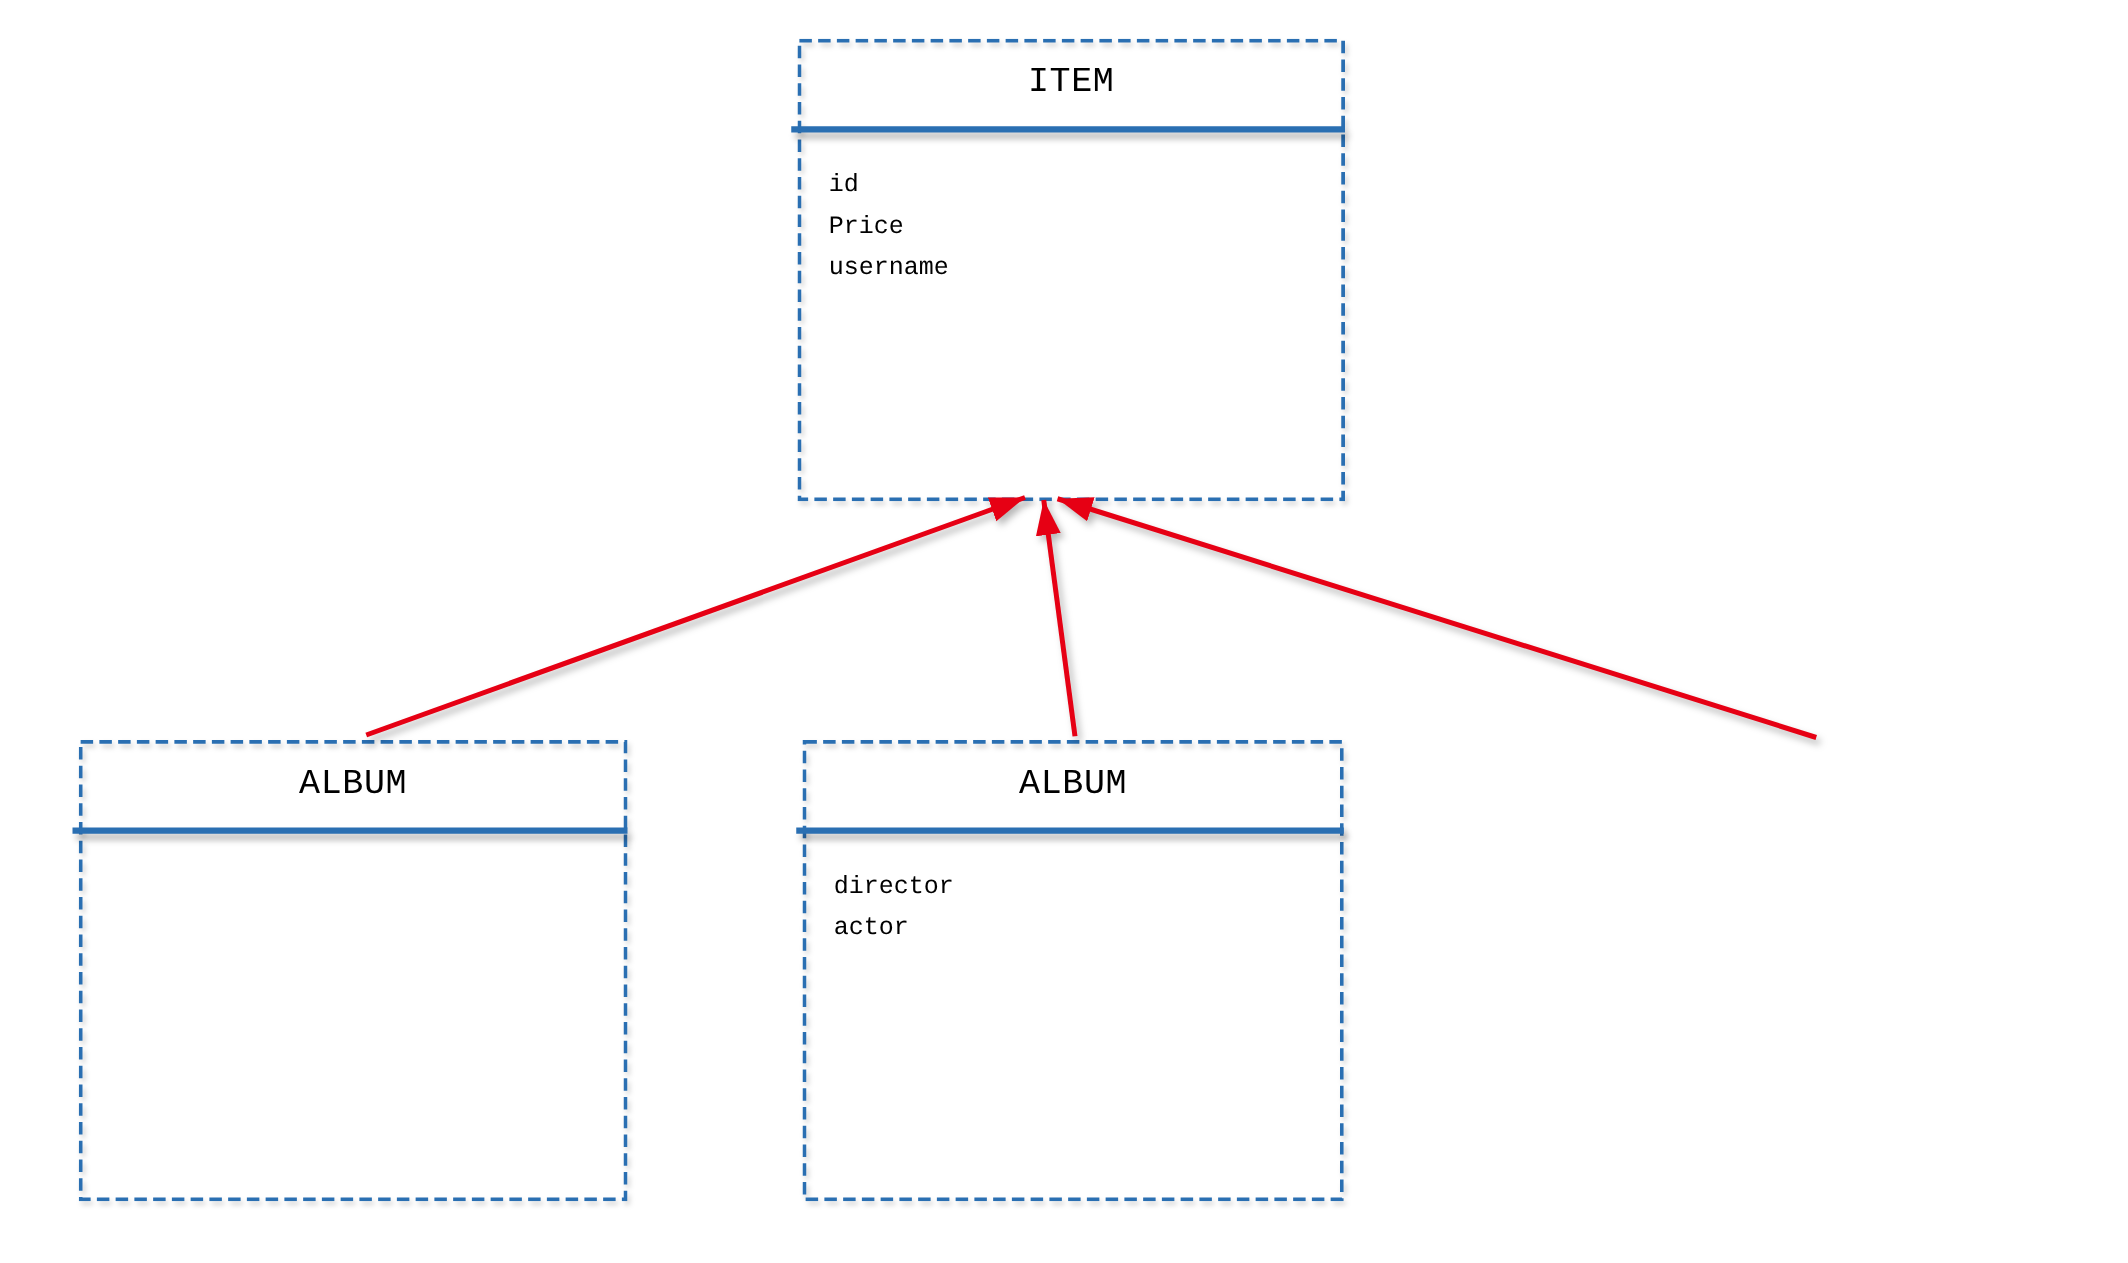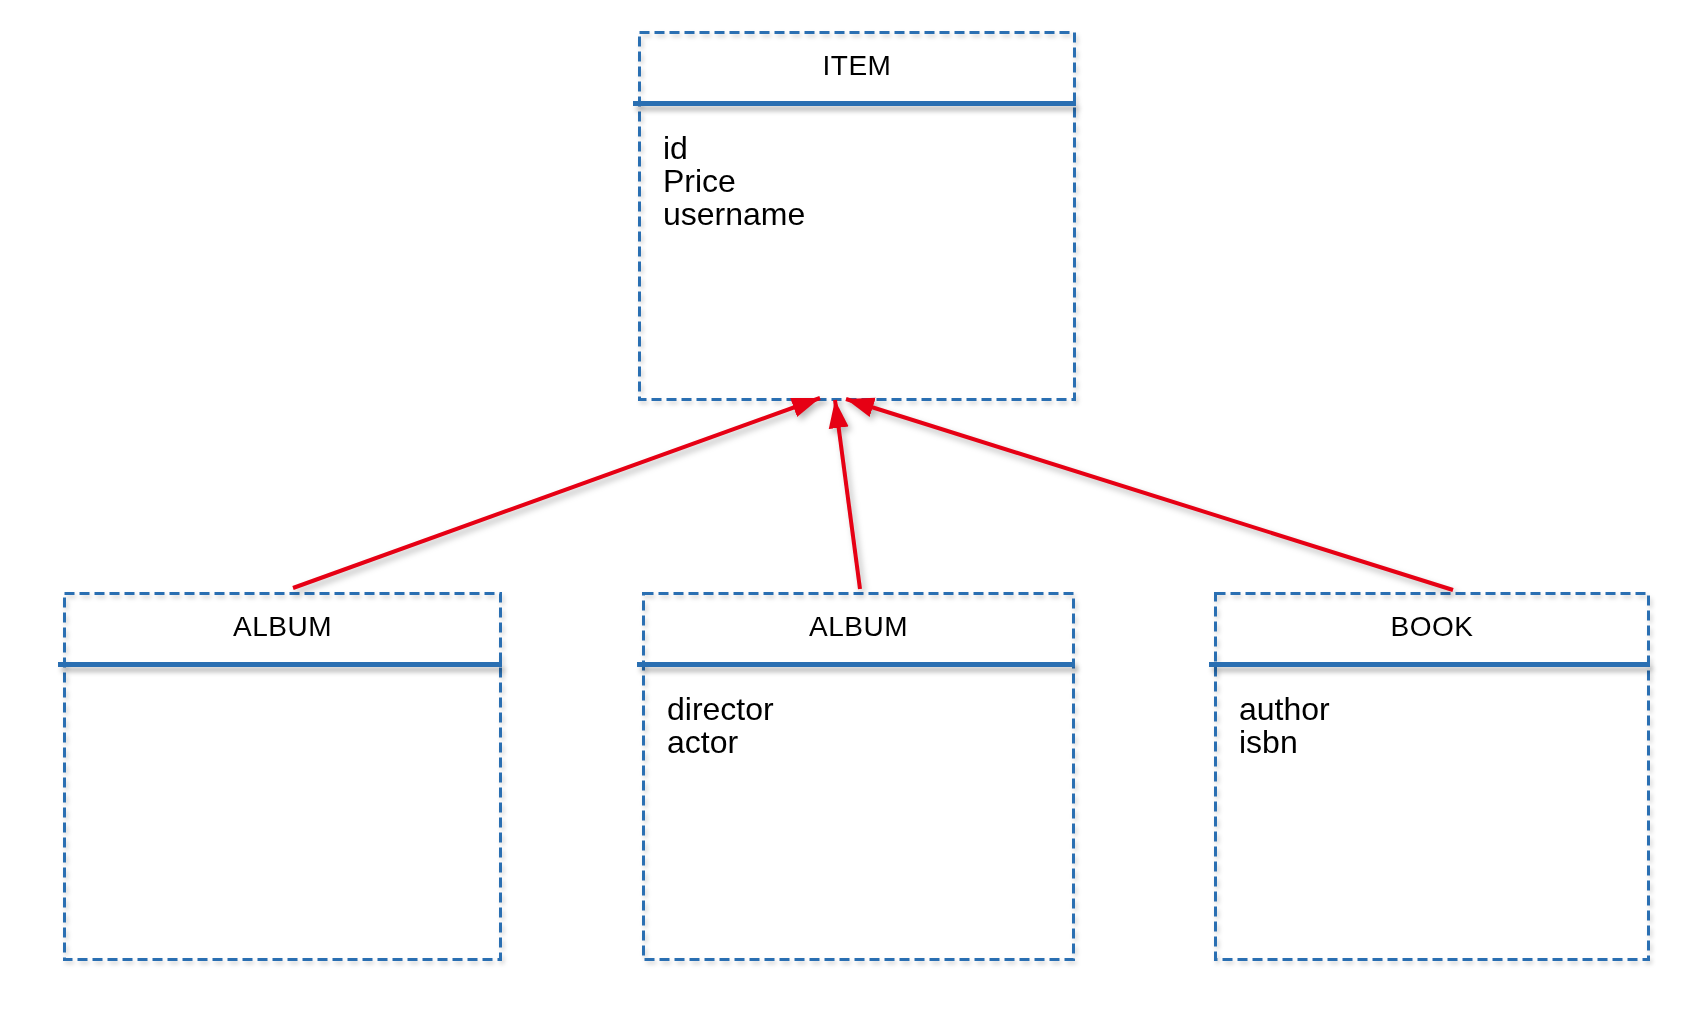--- a/index.html
+++ b/index.html
@@ -8,21 +8,21 @@
     --text: #000000;
     --bg: #FFFFFF;
   }
   * { box-sizing: border-box; }
   html, body { margin: 0; padding: 0; background: var(--bg); }
   .canvas {
     position: relative;
     width: 1676px;
     height: 1010px;
     background: var(--bg);
-    font-family: Liberation Sans, sans-serif;
+    font-family: Liberation Mono, monospace;
     color: var(--text);
     overflow: hidden;
   }
 
   
   .entity {
     position: absolute;
     background: var(--bg);
   }
   .entity-border {
@@ -56,21 +56,21 @@
     left: -5px;
     width: calc(100% + 5px);
     height: 5px;
     background: var(--blue);
     box-shadow: 3px 5px 5px rgba(0,0,0,0.28);
   }
   .entity-fields {
     position: absolute;
     top: 75px; left: 0; right: 0; bottom: 0;
     padding: 26px 20px 0 25px;
-    font-size: 32px;
+    font-size: 20px;
     line-height: 33px;
     overflow: hidden;
   }
 
   
   .entity.item  { left: 638px;  top: 31px;  width: 438px; height: 370px; }
   .entity.album { left: 63px;   top: 592px; width: 439px; height: 369px; }
   .entity.movie { left: 642px;  top: 592px; width: 433px; height: 369px; }
   .entity.book  { left: 1214px; top: 592px; width: 436px; height: 369px; }
 
@@ -127,33 +127,20 @@
     <div class="entity-header">
       <span class="entity-title">ALBUM</span>
     </div>
     <div class="header-separator"></div>
     <div class="entity-fields">
         <div class="field-line">director</div>
         <div class="field-line">actor</div>
       </div>
   </div>
 
-  <div class="entity book">
-    <svg class="entity-border" width="436" height="369" viewBox="0 0 436 369">
-      <rect x="1.5" y="1.5" width="433" height="366"></rect>
-    </svg>
-    <div class="entity-header">
-      <span class="entity-title">BOOK</span>
-    </div>
-    <div class="header-separator"></div>
-    <div class="entity-fields">
-        <div class="field-line">author</div>
-        <div class="field-line">isbn</div>
-      </div>
-  </div>
 
   <svg class="arrow-layer" viewBox="0 0 1702 1010">
     <defs>
       <marker id="arrowhead" markerUnits="userSpaceOnUse" markerWidth="34" markerHeight="26" refX="28" refY="11" orient="auto">
         <path d="M0,1 L28,11 L0,21 Z"></path>
       </marker>
     </defs>
     <g class="arrows">
       <line x1="293" y1="588" x2="820" y2="398" marker-end="url(#arrowhead)"></line>
       <line x1="860" y1="589" x2="835" y2="400" marker-end="url(#arrowhead)"></line>

